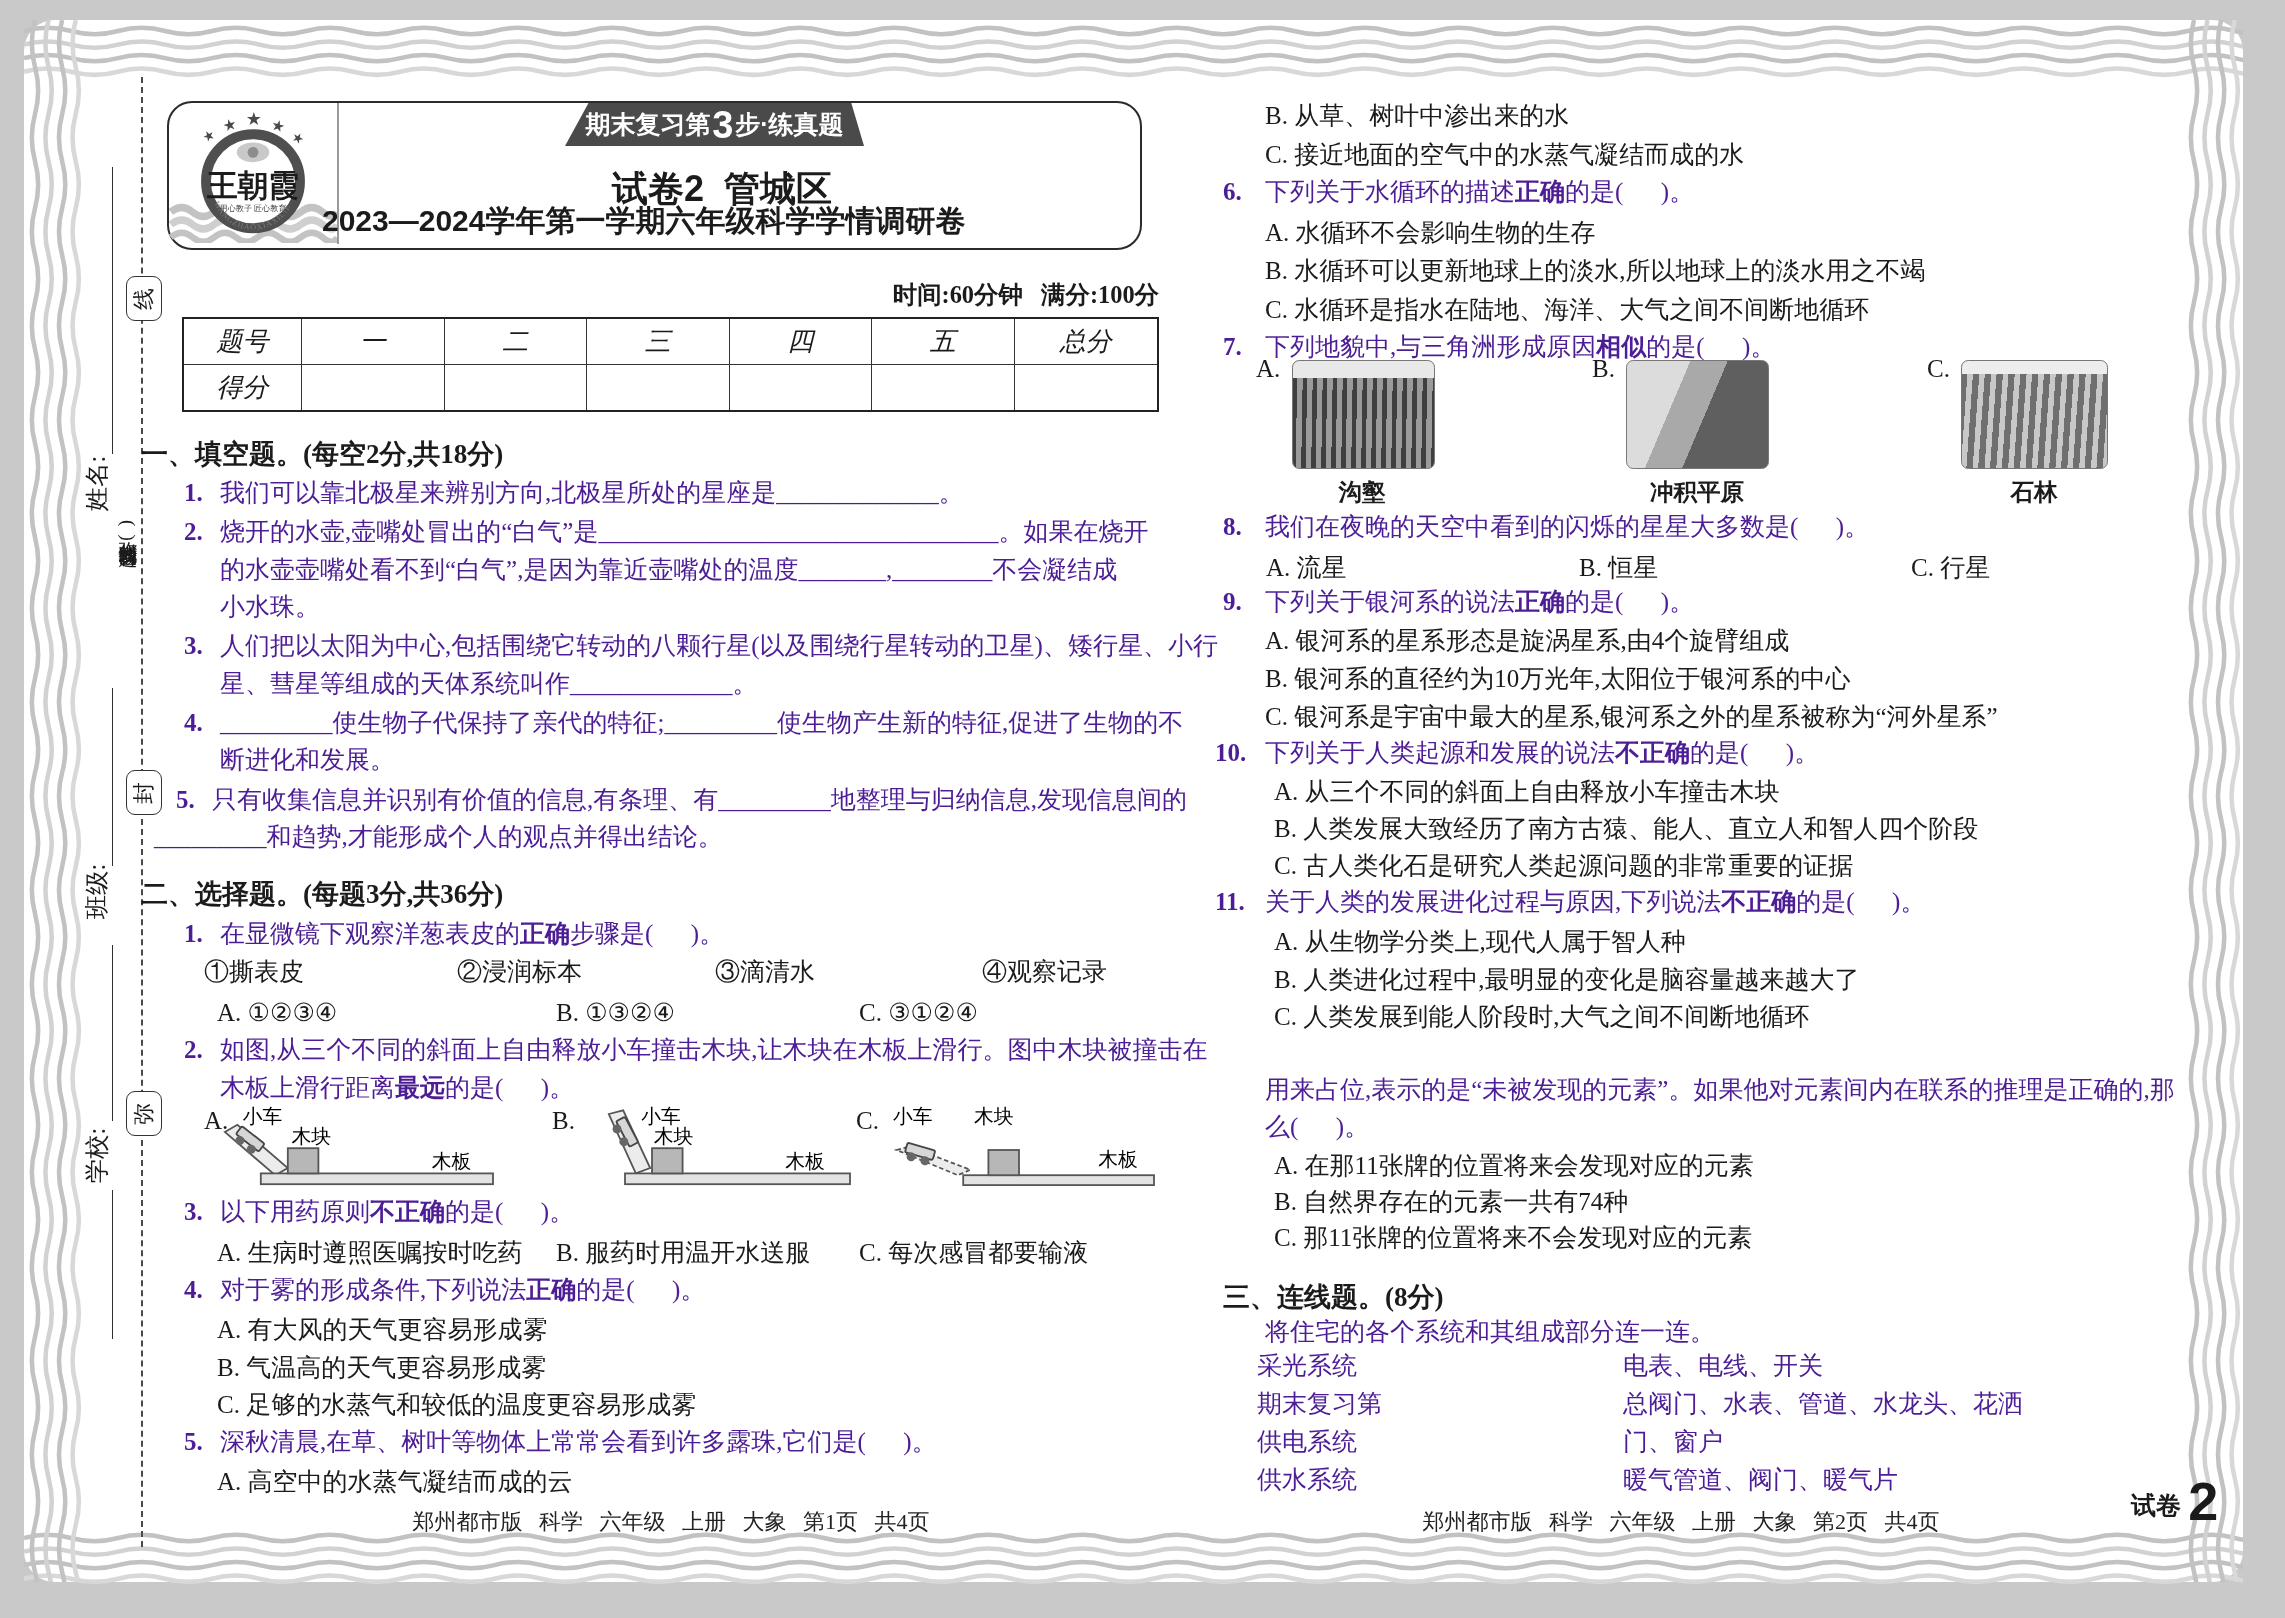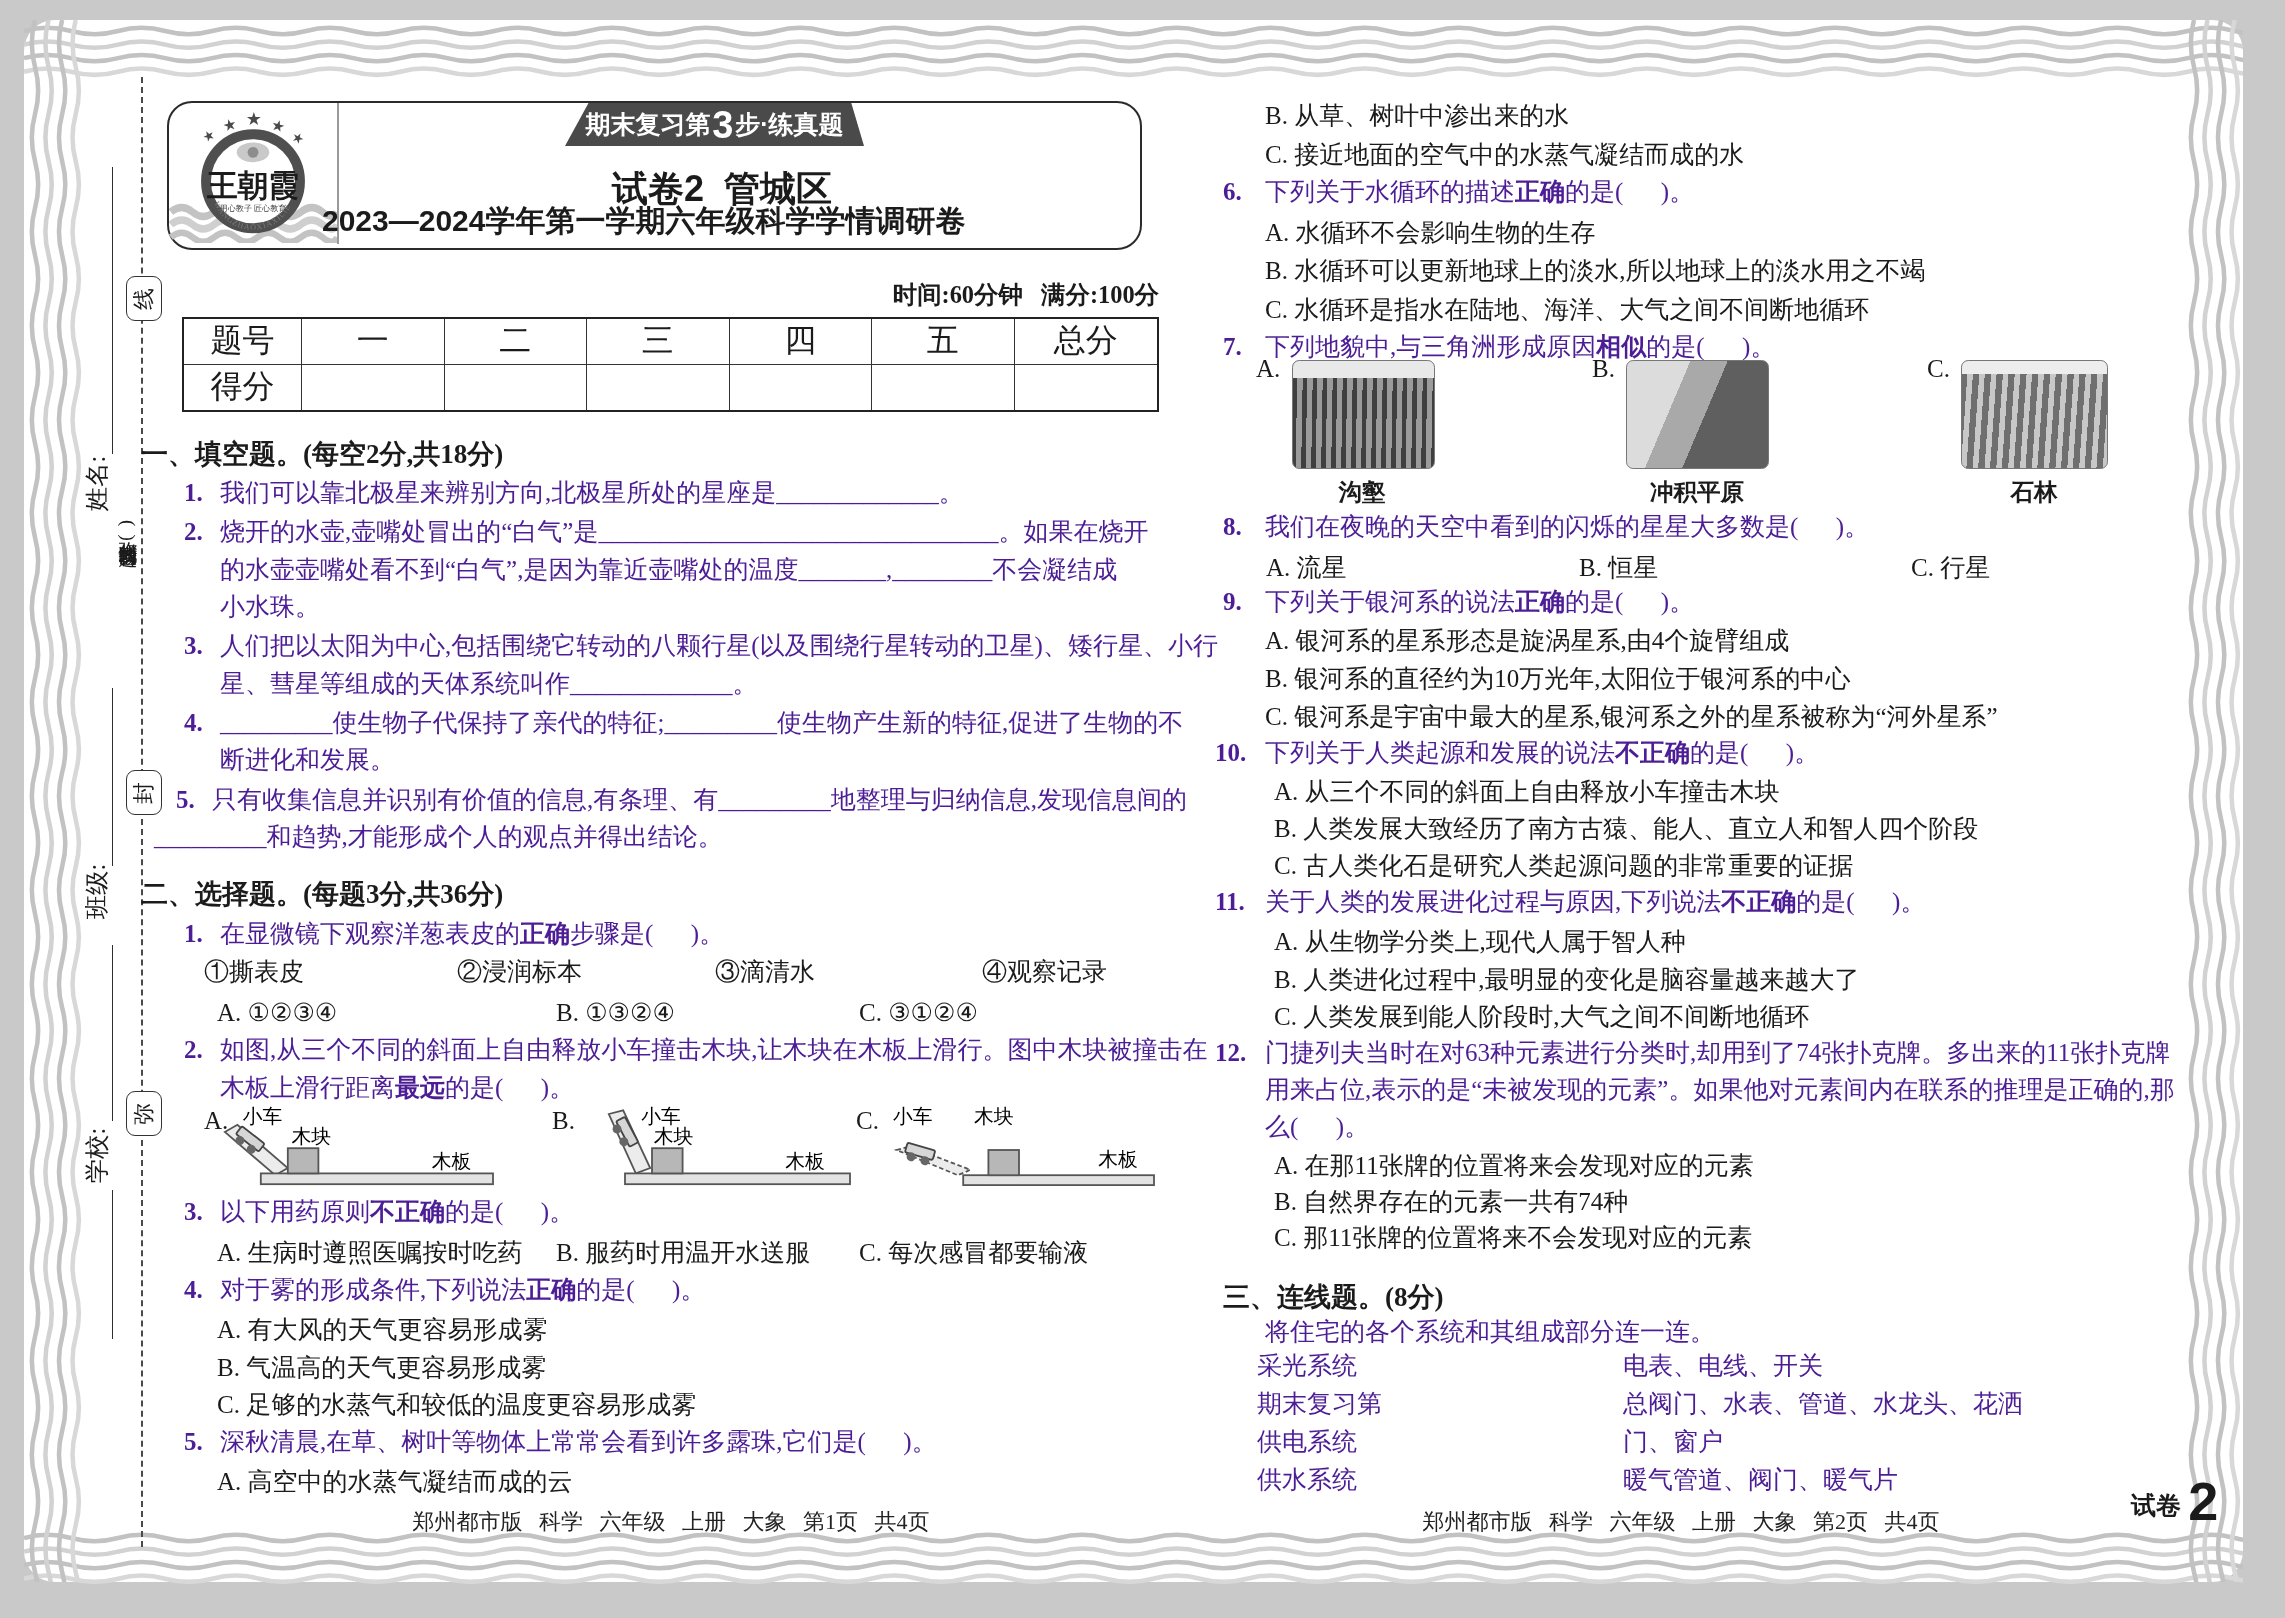--- a/index.html
+++ b/index.html
@@ -20,21 +20,21 @@
      display:flex;align-items:center;justify-content:center;gap:1.8px;
      font-family:"Liberation Sans",sans-serif;font-weight:bold;font-size:25px;
      clip-path:polygon(23.5px 0,calc(100% - 12.7px) 0,100% 100%,0 100%);}
   #stepbadge .big{font-size:38px;line-height:38px;}
   #maintitle{position:absolute;left:612px;top:165px;font-family:"Liberation Sans",sans-serif;font-weight:bold;font-size:36px;white-space:pre;}
   #subtitle{position:absolute;left:322px;top:201px;font-family:"Liberation Sans",sans-serif;font-weight:bold;font-size:30px;white-space:pre;}
   #meta{position:absolute;left:865px;top:279px;width:294px;text-align:right;font-size:24.4px;font-weight:bold;white-space:pre;}
   
   #scoretable{position:absolute;left:182px;top:317px;width:977px;height:95px;border:2.7px solid #222;
     display:grid;grid-template-columns:118px repeat(6,1fr);grid-template-rows:1fr 1fr;box-sizing:border-box;}
-  #scoretable .cell{border-right:1.8px solid #333;border-bottom:1.8px solid #333;display:flex;align-items:center;justify-content:center;font-size:32px;}
+  #scoretable .cell{border-right:1.8px solid #333;border-bottom:1.8px solid #333;display:flex;align-items:center;justify-content:center;font-size:26px;font-style:italic;}
   #scoretable .cell:nth-child(7n){border-right:none;}
   #scoretable .cell:nth-child(n+8){border-bottom:none;}
   
   #sealline{position:absolute;left:141px;top:77px;height:1470px;border-left:2.7px dashed #4a4a4a;}
   .vline{position:absolute;left:112px;width:0;border-left:1.8px solid #2f2f2f;}
   .vlabel{position:absolute;left:51px;width:90px;height:27px;display:flex;align-items:center;justify-content:center;
      transform:rotate(-90deg);font-size:24.4px;white-space:pre;}
   .seal{position:absolute;left:126px;width:34px;height:43px;border:1.8px solid #333;border-radius:9px;background:#fff;
      display:flex;align-items:center;justify-content:center;}
   .seal span{transform:rotate(-90deg);font-size:22px;}
@@ -285,21 +285,20 @@
   <div class="t" style="left:1215px;top:738px"><span class="qn qn2r">10.</span><span>下列关于人类起源和发展的说法</span><span class="bold">不正确</span><span>的是(      )。</span></div>
   <div class="opt" style="left:1274px;top:775px">A. 从三个不同的斜面上自由释放小车撞击木块</div>
   <div class="opt" style="left:1274px;top:849px">C. 古人类化石是研究人类起源问题的非常重要的证据</div>
   <div class="opt" style="left:1274px;top:812px">B. 人类发展大致经历了南方古猿、能人、直立人和智人四个阶段</div>
 
   <div class="t" style="left:1215px;top:887px"><span class="qn qn2r">11.</span><span>关于人类的发展进化过程与原因,下列说法</span><span class="bold">不正确</span><span>的是(      )。</span></div>
   <div class="opt" style="left:1274px;top:925px">A. 从生物学分类上,现代人属于智人种</div>
   <div class="opt" style="left:1274px;top:963px">B. 人类进化过程中,最明显的变化是脑容量越来越大了</div>
   <div class="opt" style="left:1274px;top:1000px">C. 人类发展到能人阶段时,大气之间不间断地循环</div>
 
-  <div class="t" style="left:1215px;top:1038px"><span class="qn qn2r">12.</span><span>门捷列夫当时在对63种元素进行分类时,却用到了74张扑克牌。多出来的11张扑克牌</span></div>
   <div class="t" style="left:1265px;top:1075px">用来占位,表示的是“未被发现的元素”。如果他对元素间内在联系的推理是正确的,那</div>
   <div class="t" style="left:1265px;top:1112px">么(      )。</div>
   <div class="opt" style="left:1274px;top:1149px">A. 在那11张牌的位置将来会发现对应的元素</div>
   <div class="opt" style="left:1274px;top:1185px">B. 自然界存在的元素一共有74种</div>
   <div class="opt" style="left:1274px;top:1221px">C. 那11张牌的位置将来不会发现对应的元素</div>
 
   <div class="sect" style="left:1223px;top:1279px">三、连线题。(8分)</div>
   <div class="t" style="left:1265px;top:1317px">将住宅的各个系统和其组成部分连一连。</div>
   <div class="t" style="left:1257px;top:1351px">采光系统</div>
   <div class="t" style="left:1257px;top:1389px">期末复习第</div>

